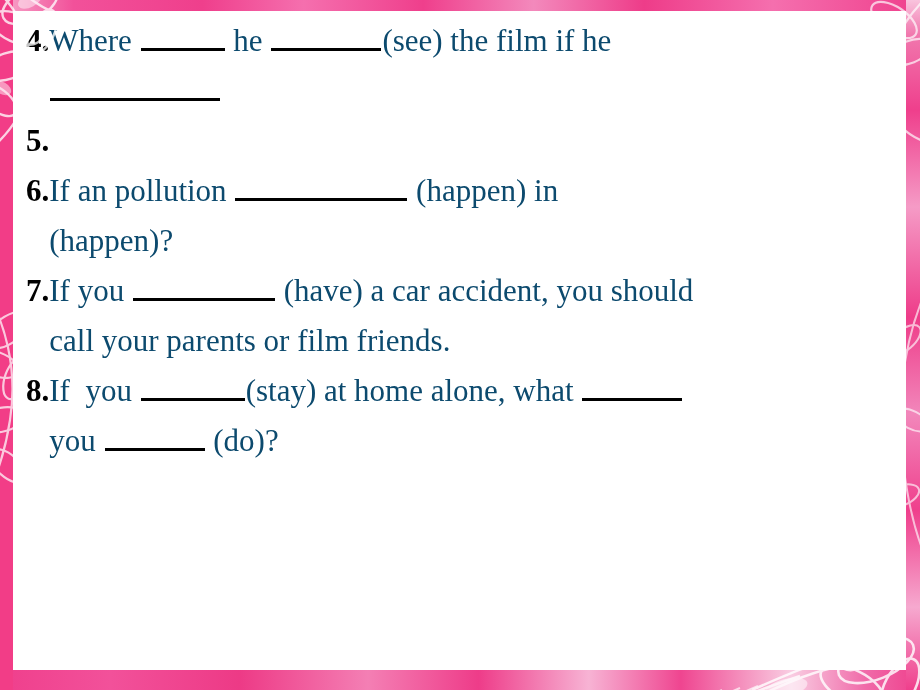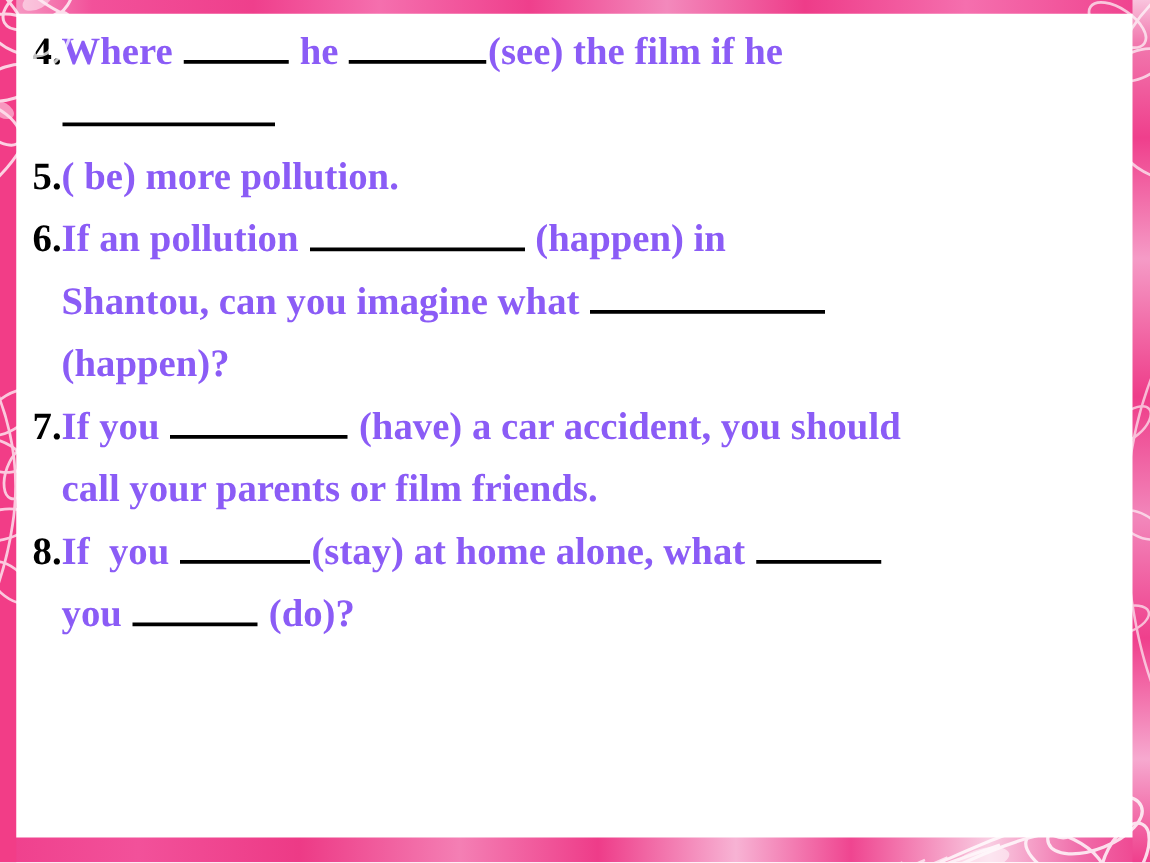--- a/index.html
+++ b/index.html
@@ -91,22 +91,22 @@
     flex: 0 0 auto;
     font-size: 31px;
     font-weight: bold;
     color: #000000;
     line-height: 50px;
     white-space: pre;
   }
   .body {
     flex: 1 1 auto;
     font-size: 31px;
-    font-weight: bold;
-    color: #8b5cf6;
+    font-weight: normal;
+    color: #0c4a6e;
     line-height: 50px;
     white-space: pre-wrap;
   }
   .line {
     display: block;
     white-space: pre;
   }
   
   .blank {
     display: inline-block;
@@ -123,25 +123,25 @@
 
   <div class="page"></div>
 
   <div class="exercises" id="exercises">
       <div class="item">
         <span class="num">4.</span>
         <span class="body"><span class="line"><span>Where </span><span class="blank" style="width: 84px;"></span><span> he </span><span class="blank" style="width: 110px;"></span><span>(see) the film if he</span></span><span class="line"><span class="blank" style="width: 170px;"></span></span></span>
       </div>
       <div class="item">
         <span class="num">5.</span>
-        <span class="body"><span class="line"><span>( be) more pollution.</span></span></span>
+        <span class="body"></span>
       </div>
       <div class="item">
         <span class="num">6.</span>
-        <span class="body"><span class="line"><span>If an pollution </span><span class="blank" style="width: 172px;"></span><span> (happen) in</span></span><span class="line"><span>Shantou, can you imagine what </span><span class="blank" style="width: 188px;"></span></span><span class="line"><span>(happen)?</span></span></span>
+        <span class="body"><span class="line"><span>If an pollution </span><span class="blank" style="width: 172px;"></span><span> (happen) in</span></span><span class="line"><span>(happen)?</span></span></span>
       </div>
       <div class="item">
         <span class="num">7.</span>
         <span class="body"><span class="line"><span>If you </span><span class="blank" style="width: 142px;"></span><span> (have) a car accident, you should</span></span><span class="line"><span>call your parents or film friends.</span></span></span>
       </div>
       <div class="item">
         <span class="num">8.</span>
         <span class="body"><span class="line"><span>If  you </span><span class="blank" style="width: 104px;"></span><span>(stay) at home alone, what </span><span class="blank" style="width: 100px;"></span></span><span class="line"><span>you </span><span class="blank" style="width: 100px;"></span><span> (do)?</span></span></span>
       </div>
     </div>

